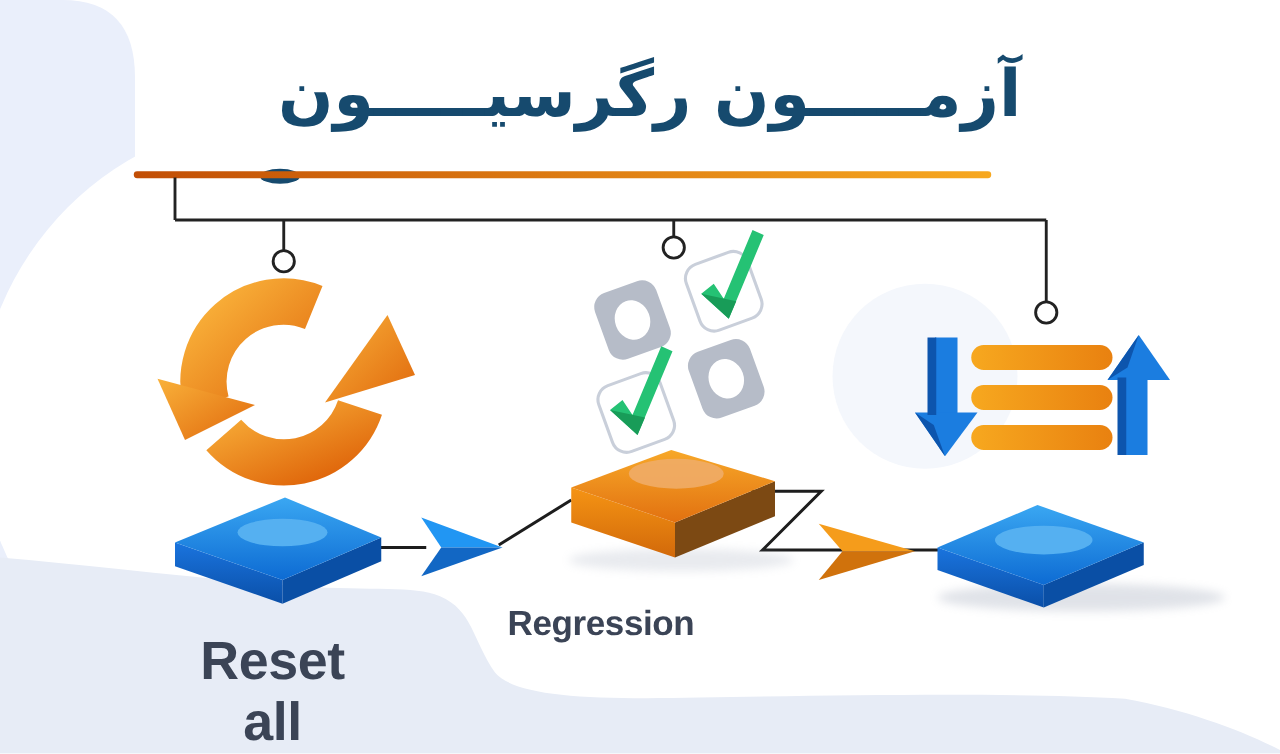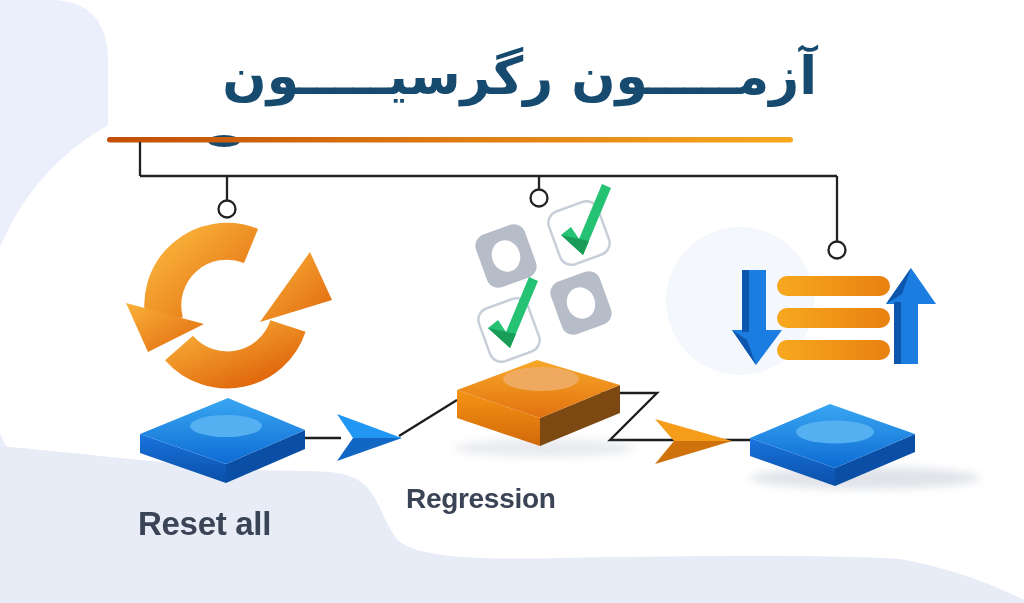--- a/index.html
+++ b/index.html
@@ -11,21 +11,21 @@
   .label{
     position:absolute;color:#3b4456;font-weight:bold;
     font-family:"Liberation Sans",sans-serif;letter-spacing:-0.3px;
   }
   #title{
     position:absolute;left:217px;top:30px;width:600px;height:92px;
     text-align:right;direction:rtl;color:#164a6e;
     font-family:"DejaVu Sans",sans-serif;font-weight:bold;font-size:52px;line-height:92px;
     white-space:nowrap;
   }
-  #label-reset{left:138px;top:505px;width:160px;font-size:33px;}
+  #label-reset{left:138px;top:505px;width:160px;font-size:43px;text-align:center;}
   #label-regression{left:406px;top:480px;width:250px;font-size:28px;line-height:37px;text-align:left;}
   #label-priority{left:720px;top:485px;width:250px;font-size:31px;line-height:37px;text-align:left;}
 </style>
 </head>
 <body>
 
 <div id="canvas">
 
   <svg id="bg-svg" viewBox="0 0 1024 603" xmlns="http://www.w3.org/2000/svg">
     <defs>

